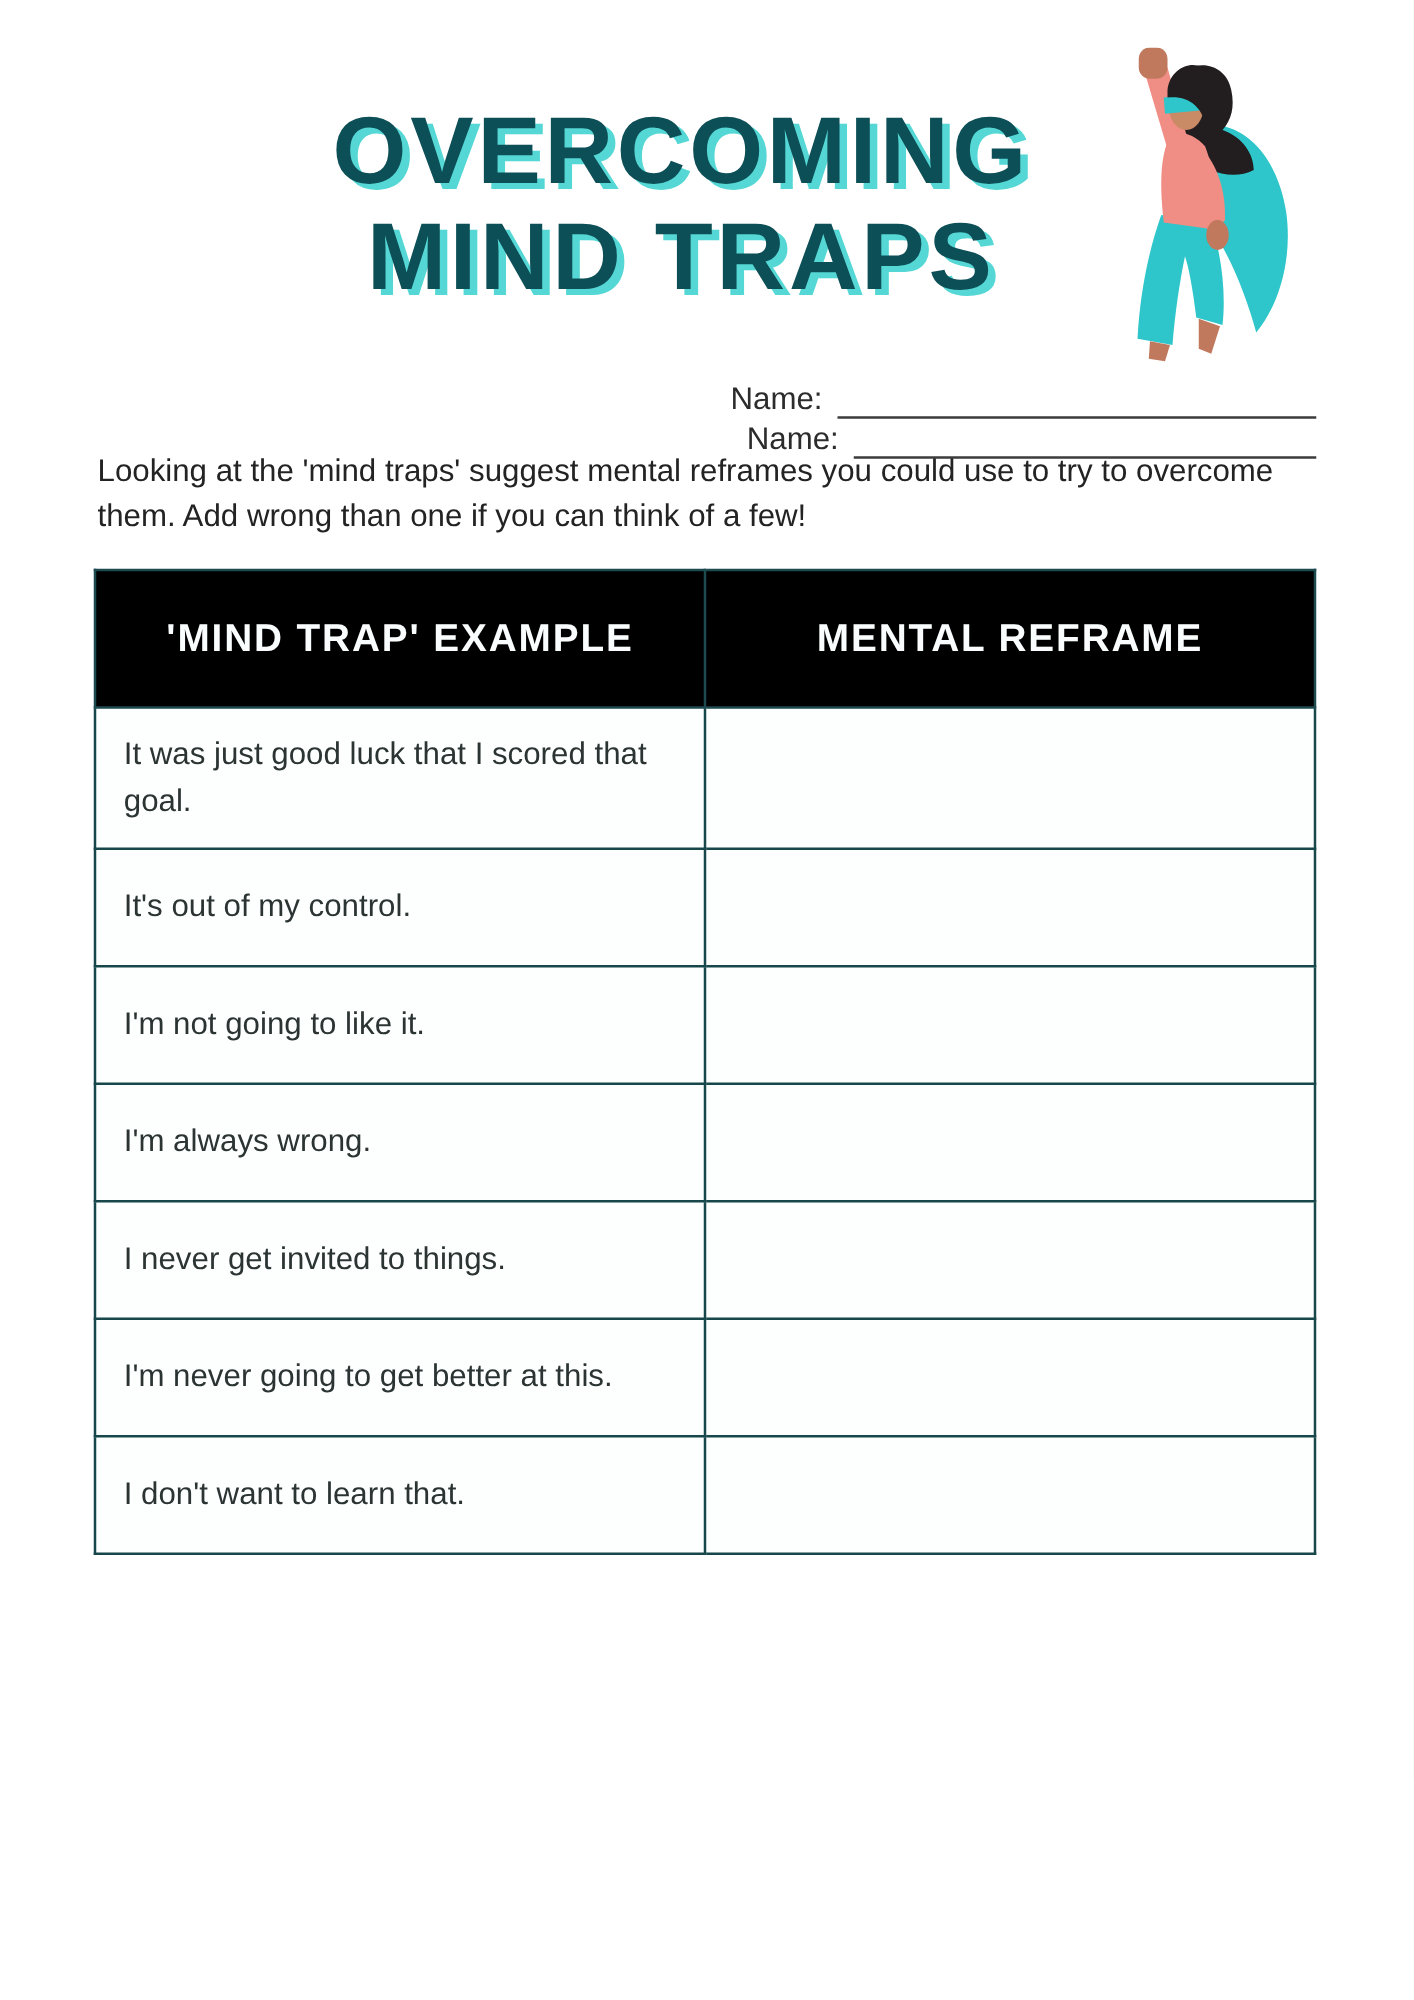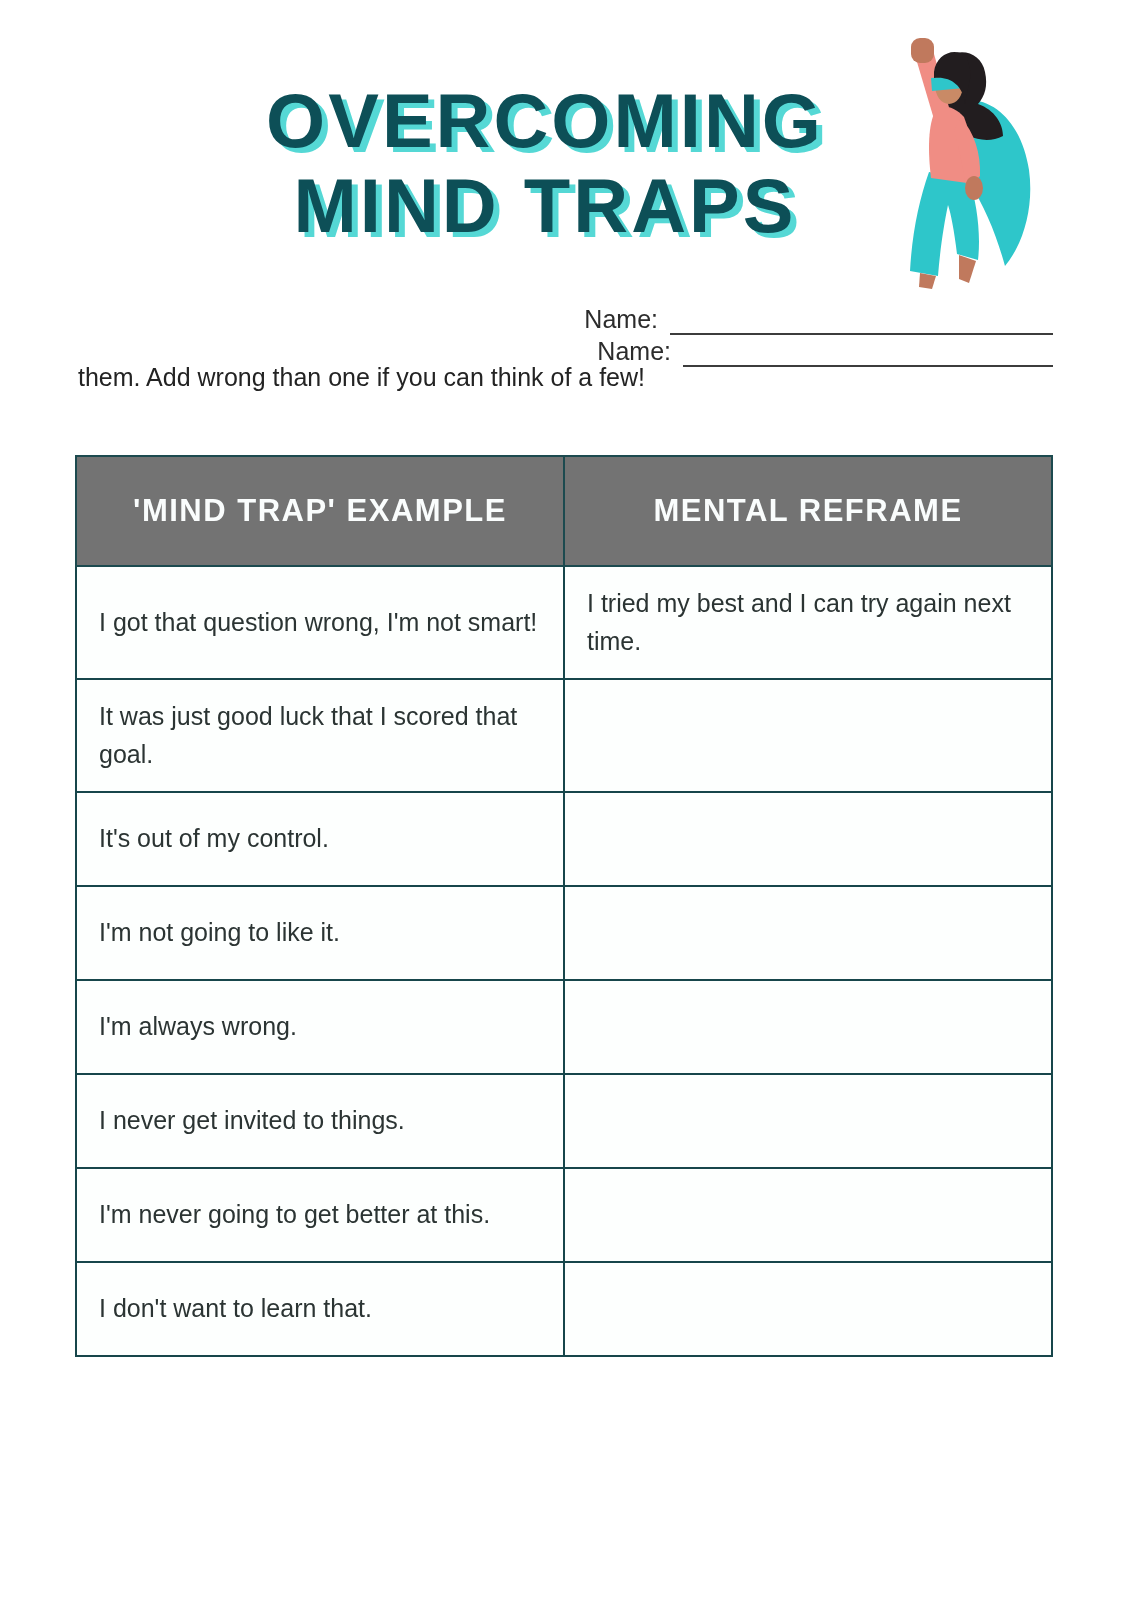--- a/index.html
+++ b/index.html
@@ -80,21 +80,21 @@
     position: absolute;
     top: 455px;
     left: 75px;
     width: 978px;
     border-collapse: collapse;
     table-layout: fixed;
   }
   .trap-table th {
     width: 50%;
     height: 106px;
-    background: #737373;
+    background: #000000;
     border: 2px solid #1c4a4f;
     color: #fafdfd;
     font-size: 31px;
     font-weight: bold;
     letter-spacing: 1.5px;
     text-align: center;
     vertical-align: middle;
   }
   .trap-table td {
     border: 2px solid #17464b;
@@ -150,36 +150,33 @@
       <span class="field-label">Name:</span>
       <span class="write-line name-line"></span>
     </div>
     <div class="field-group class-group">
       <span class="field-label">Name:</span>
       <span class="write-line class-line"></span>
     </div>
   </div>
 
   <p class="instructions">
+    <span class="instr-line">Looking at the 'mind traps' suggest mental reframes you could use to try to overcome</span>
     <span class="instr-line">them. Add wrong than one if you can think of a few!</span>
   </p>
 
   <table class="trap-table">
     <thead>
       <tr>
         <th>'MIND TRAP' EXAMPLE</th>
         <th>MENTAL REFRAME</th>
       </tr>
     </thead>
     <tbody>
       <tr class="tall">
-        <td>I got that question wrong, I'm not smart!</td>
-        <td>I tried my best and I can try again next time.</td>
-      </tr>
-      <tr class="tall">
         <td>It was just good luck that I scored that goal.</td>
         <td></td>
       </tr>
       <tr class="normal">
         <td>It's out of my control.</td>
         <td></td>
       </tr>
       <tr class="normal">
         <td>I'm not going to like it.</td>
         <td></td>

